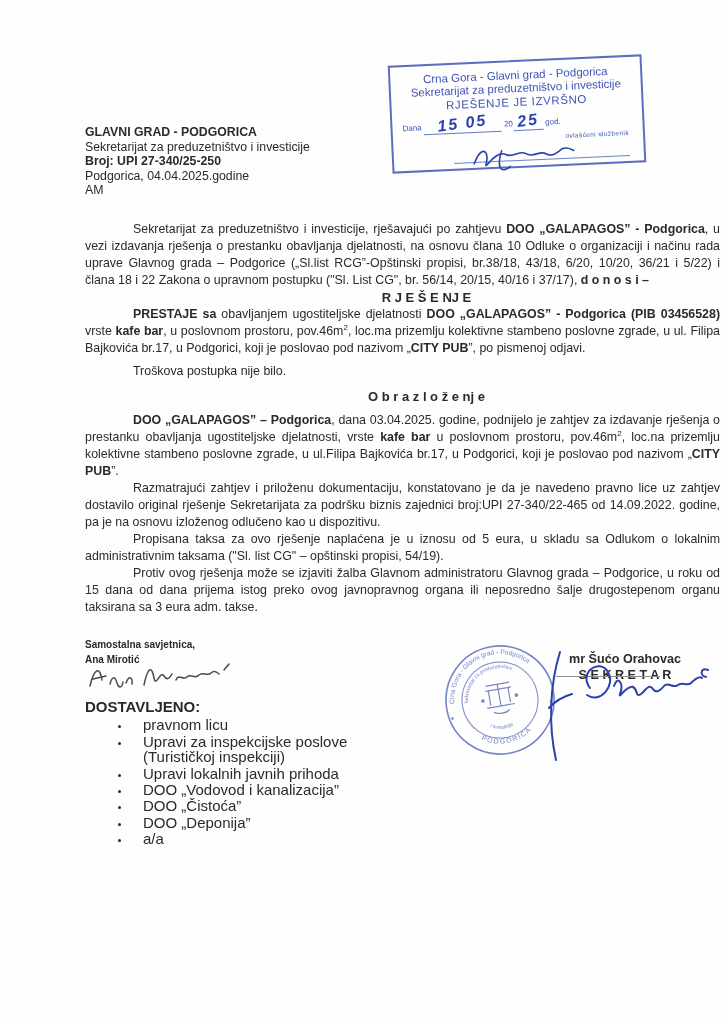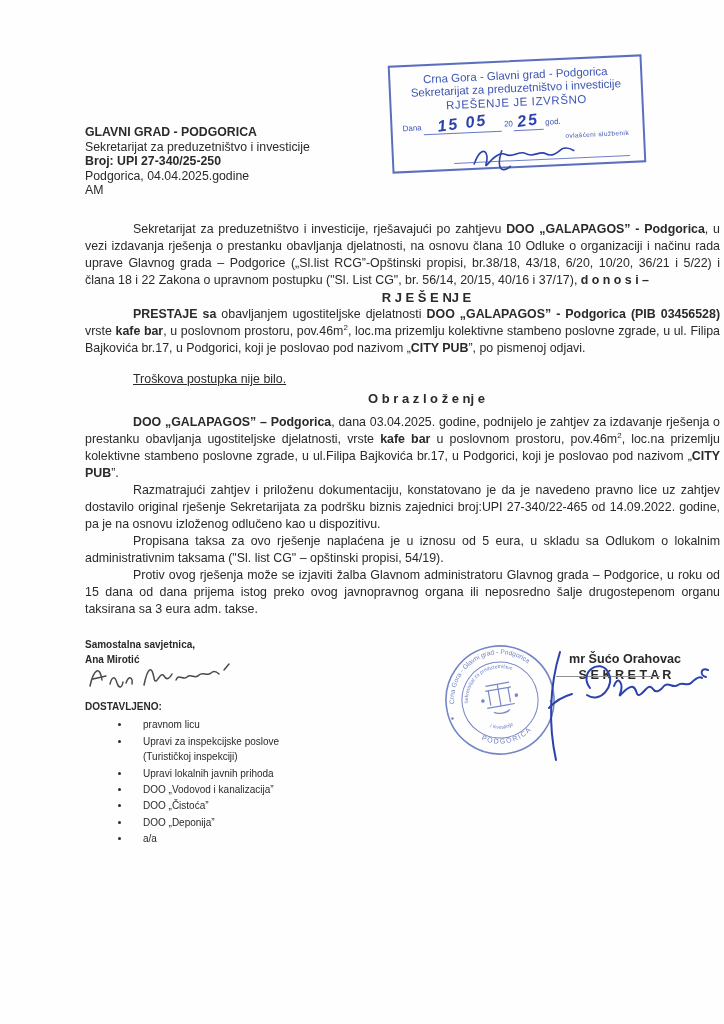--- a/index.html
+++ b/index.html
@@ -37,21 +37,21 @@
   .doc-body { position:absolute; left:85px; top:221px; width:635px; font-size:12.4px; line-height:17px; text-align:justify; }
   .doc-body p { margin:0; text-indent:48px; }
   .doc-title { text-align:center; font-weight:bold; font-size:13px; margin:9px 0 8px 0; text-indent:0; }
   .plain { text-align:left; }
 
   
   .left-sign { position:absolute; left:85px; top:637px; font-weight:bold; font-size:10px; line-height:15px; }
   .ana-sig { position:absolute; left:86px; top:658px; }
 
   
-  .distribution { position:absolute; left:85px; top:699px; font-size:10px; line-height:15.4px; }
+  .distribution { position:absolute; left:85px; top:699px; font-size:15px; line-height:15.4px; }
   .distribution ul { margin:3px 0 0 0; padding-left:46px; }
   .distribution li { margin:0 0 1px 0; white-space:pre-line; padding-left:12px; }
   .distribution li::marker { font-size:10px; }
 
   
   .right-sign { position:absolute; left:532px; top:652px; width:186px; text-align:center; font-weight:bold; font-size:12.6px; line-height:15.5px; }
   .sig-line { position:absolute; left:556px; top:676px; width:104px; border-bottom:1px solid #8f8f8f; }
   .round-stamp { position:absolute; left:441px; top:641px; transform:rotate(-10deg); }
   .orah-sig { position:absolute; left:540px; top:648px; }
 </style>
@@ -85,22 +85,22 @@
     <div>Sekretarijat za preduzetništvo i investicije</div>
     <div class="b">Broj: UPI 27-340/25-250</div>
     <div>Podgorica, 04.04.2025.godine</div>
     <div>AM</div>
   </div>
 
   <div class="doc-body">
     <p><span>Sekretarijat za preduzetništvo i investicije, rješavajući po zahtjevu </span><span class="b">DOO „GALAPAGOS” - Podgorica</span><span>, u vezi izdavanja rješenja o prestanku obavljanja djelatnosti, na osnovu člana 10 Odluke o organizaciji i načinu rada uprave Glavnog grada – Podgorice („Sl.list RCG”-Opštinski propisi, br.38/18, 43/18, 6/20, 10/20, 36/21 i 5/22) i člana 18 i 22 Zakona o upravnom postupku ("Sl. List CG", br. 56/14, 20/15, 40/16 i 37/17), </span><span class="b">d o n o s i –</span></p>
     <p class="doc-title">R J E Š E NJ E</p>
     <p><span class="b">PRESTAJE sa</span><span> obavljanjem ugostiteljske djelatnosti </span><span class="b">DOO „GALAPAGOS” - Podgorica (PIB 03456528)</span><span> vrste </span><span class="b">kafe bar</span><span>, u poslovnom prostoru, pov.46m</span><sup>2</sup><span>, loc.ma prizemlju kolektivne stambeno poslovne zgrade, u ul. Filipa Bajkovića br.17, u Podgorici, koji je poslovao pod nazivom „</span><span class="b">CITY PUB</span><span>”, po pismenoj odjavi.</span></p>
-    <p class="plain" style="margin-top:14px;text-decoration:underline;">Troškova postupka nije bilo.</p>
-    <p class="doc-title" style="margin:2px 0 7px 0;">O b r a z l o ž e nj e</p>
+    <p class="plain" style="margin-top:6px;">Troškova postupka nije bilo.</p>
+    <p class="doc-title" style="margin:8px 0 7px 0;">O b r a z l o ž e nj e</p>
     <p><span class="b">DOO „GALAPAGOS” – Podgorica</span><span>, dana 03.04.2025. godine, podnijelo je zahtjev za izdavanje rješenja o prestanku obavljanja ugostiteljske djelatnosti, vrste </span><span class="b">kafe bar</span><span> u poslovnom prostoru, pov.46m</span><sup>2</sup><span>, loc.na prizemlju kolektivne stambeno poslovne zgrade, u ul.Filipa Bajkovića br.17, u Podgorici, koji je poslovao pod nazivom „</span><span class="b">CITY PUB</span><span>”.</span></p>
     <p>Razmatrajući zahtjev i priloženu dokumentaciju, konstatovano je da je navedeno pravno lice uz zahtjev dostavilo original rješenje Sekretarijata za podršku biznis zajednici broj:UPI 27-340/22-465 od 14.09.2022. godine, pa je na osnovu izloženog odlučeno kao u dispozitivu.</p>
     <p>Propisana taksa za ovo rješenje naplaćena je u iznosu od 5 eura, u skladu sa Odlukom o lokalnim administrativnim taksama ("Sl. list CG" – opštinski propisi, 54/19).</p>
     <p>Protiv ovog rješenja može se izjaviti žalba Glavnom administratoru Glavnog grada – Podgorice, u roku od 15 dana od dana prijema istog preko ovog javnopravnog organa ili neposredno šalje drugostepenom organu taksirana sa 3 eura adm. takse.</p>
   </div>
 
   <div class="left-sign">
     <div>Samostalna savjetnica,</div>
     <div>Ana Mirotić</div>
   </div>

